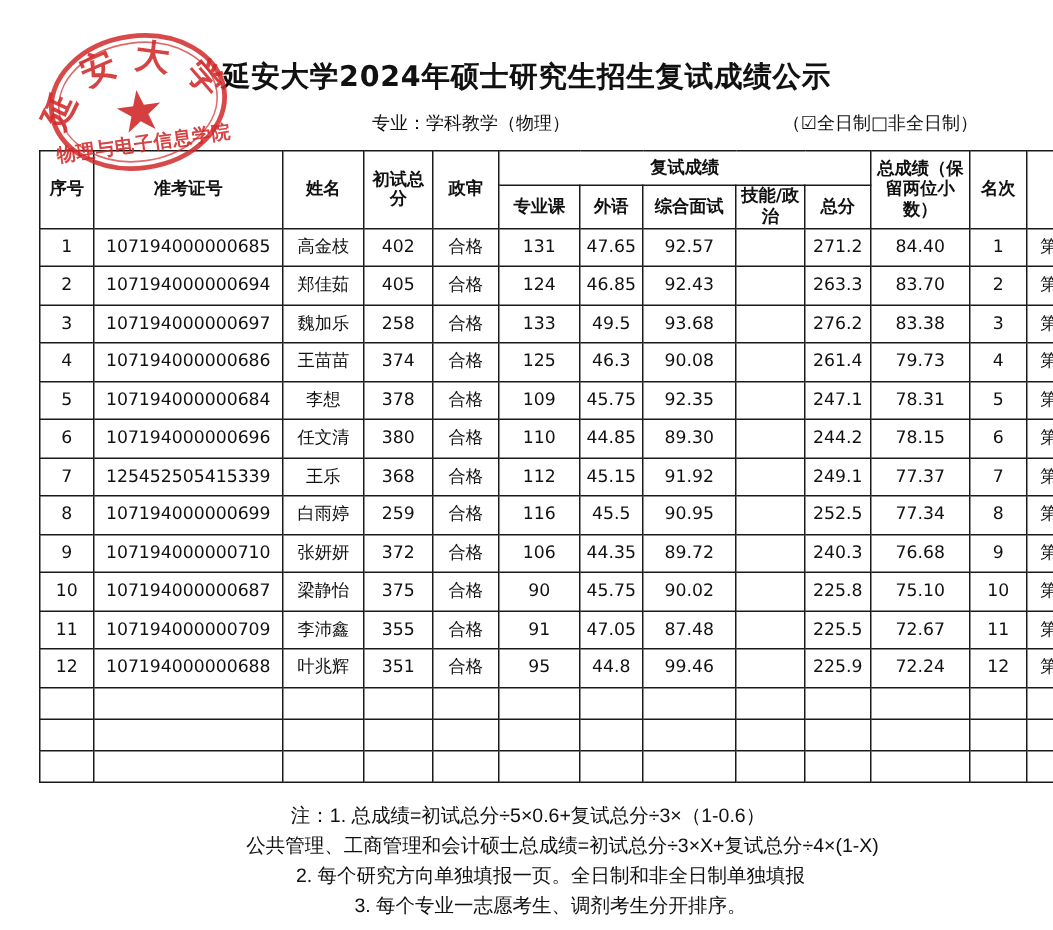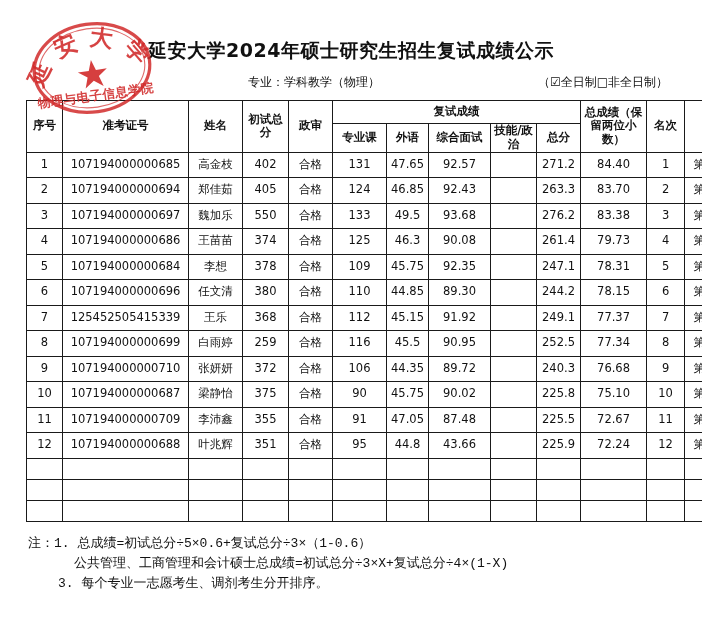--- a/index.html
+++ b/index.html
@@ -57,21 +57,21 @@
     font-family: "DejaVu Sans", "Liberation Sans", sans-serif;
   }
   .subrow .major {
     position: absolute;
     left: 222px;
     top: 0;
     white-space: nowrap;
   }
   .subrow .mode {
     position: absolute;
-    right: 8px;
+    right: 24px;
     top: 0;
     white-space: nowrap;
   }
 
   
   table.grades {
     position: absolute;
     left: 26px;
     top: 100px;
     width: 652px;
@@ -99,22 +99,23 @@
   .twoline { line-height: 1.15; }
   .small { font-size: 10.5px; }
 
   
   .notes {
     position: absolute;
     left: 28px;
     top: 534px;
     width: 648px;
     font-size: 13px;
-    font-family: Liberation Mono, monospace;
+    font-family: Liberation Sans, sans-serif;
     line-height: 1.55;
+    text-align: center;
   }
   .notes .line { white-space: nowrap; }
   .notes .indent1 { padding-left: 30px; }
   .notes .indent2 { padding-left: 46px; }
 </style>
 </head>
 <body>
 
 <div class="page">
 
@@ -206,21 +207,21 @@
         <td></td>
         <td>263.3</td>
         <td>83.70</td>
         <td>2</td>
         <td>第一志愿</td>
       </tr>
       <tr>
         <td>3</td>
         <td class="num">107194000000697</td>
         <td>魏加乐</td>
-        <td>550</td>
+        <td>258</td>
         <td>合格</td>
         <td>133</td>
         <td>49.5</td>
         <td>93.68</td>
         <td></td>
         <td>276.2</td>
         <td>83.38</td>
         <td>3</td>
         <td>第一志愿</td>
       </tr>
@@ -345,21 +346,21 @@
         <td>第一志愿</td>
       </tr>
       <tr>
         <td>12</td>
         <td class="num">107194000000688</td>
         <td>叶兆辉</td>
         <td>351</td>
         <td>合格</td>
         <td>95</td>
         <td>44.8</td>
-        <td>43.66</td>
+        <td>99.46</td>
         <td></td>
         <td>225.9</td>
         <td>72.24</td>
         <td>12</td>
         <td>第一志愿</td>
       </tr>
       <tr class="empty">
         <td></td>
           <td></td>
           <td></td>
@@ -405,16 +406,17 @@
         <td></td>
       </tr>
     </tbody>
   </table>
 
   <div class="notes">
     <div class="line">
       <span>注：</span><span>1. 总成绩=初试总分÷5×0.6+复试总分÷3×（1-0.6）</span>
     </div>
     <div class="line indent2">公共管理、工商管理和会计硕士总成绩=初试总分÷3×X+复试总分÷4×(1-X)</div>
+    <div class="line indent1">2. 每个研究方向单独填报一页。全日制和非全日制单独填报</div>
     <div class="line indent1">3. 每个专业一志愿考生、调剂考生分开排序。</div>
   </div>
 
 </div>
 
 </body></html>

